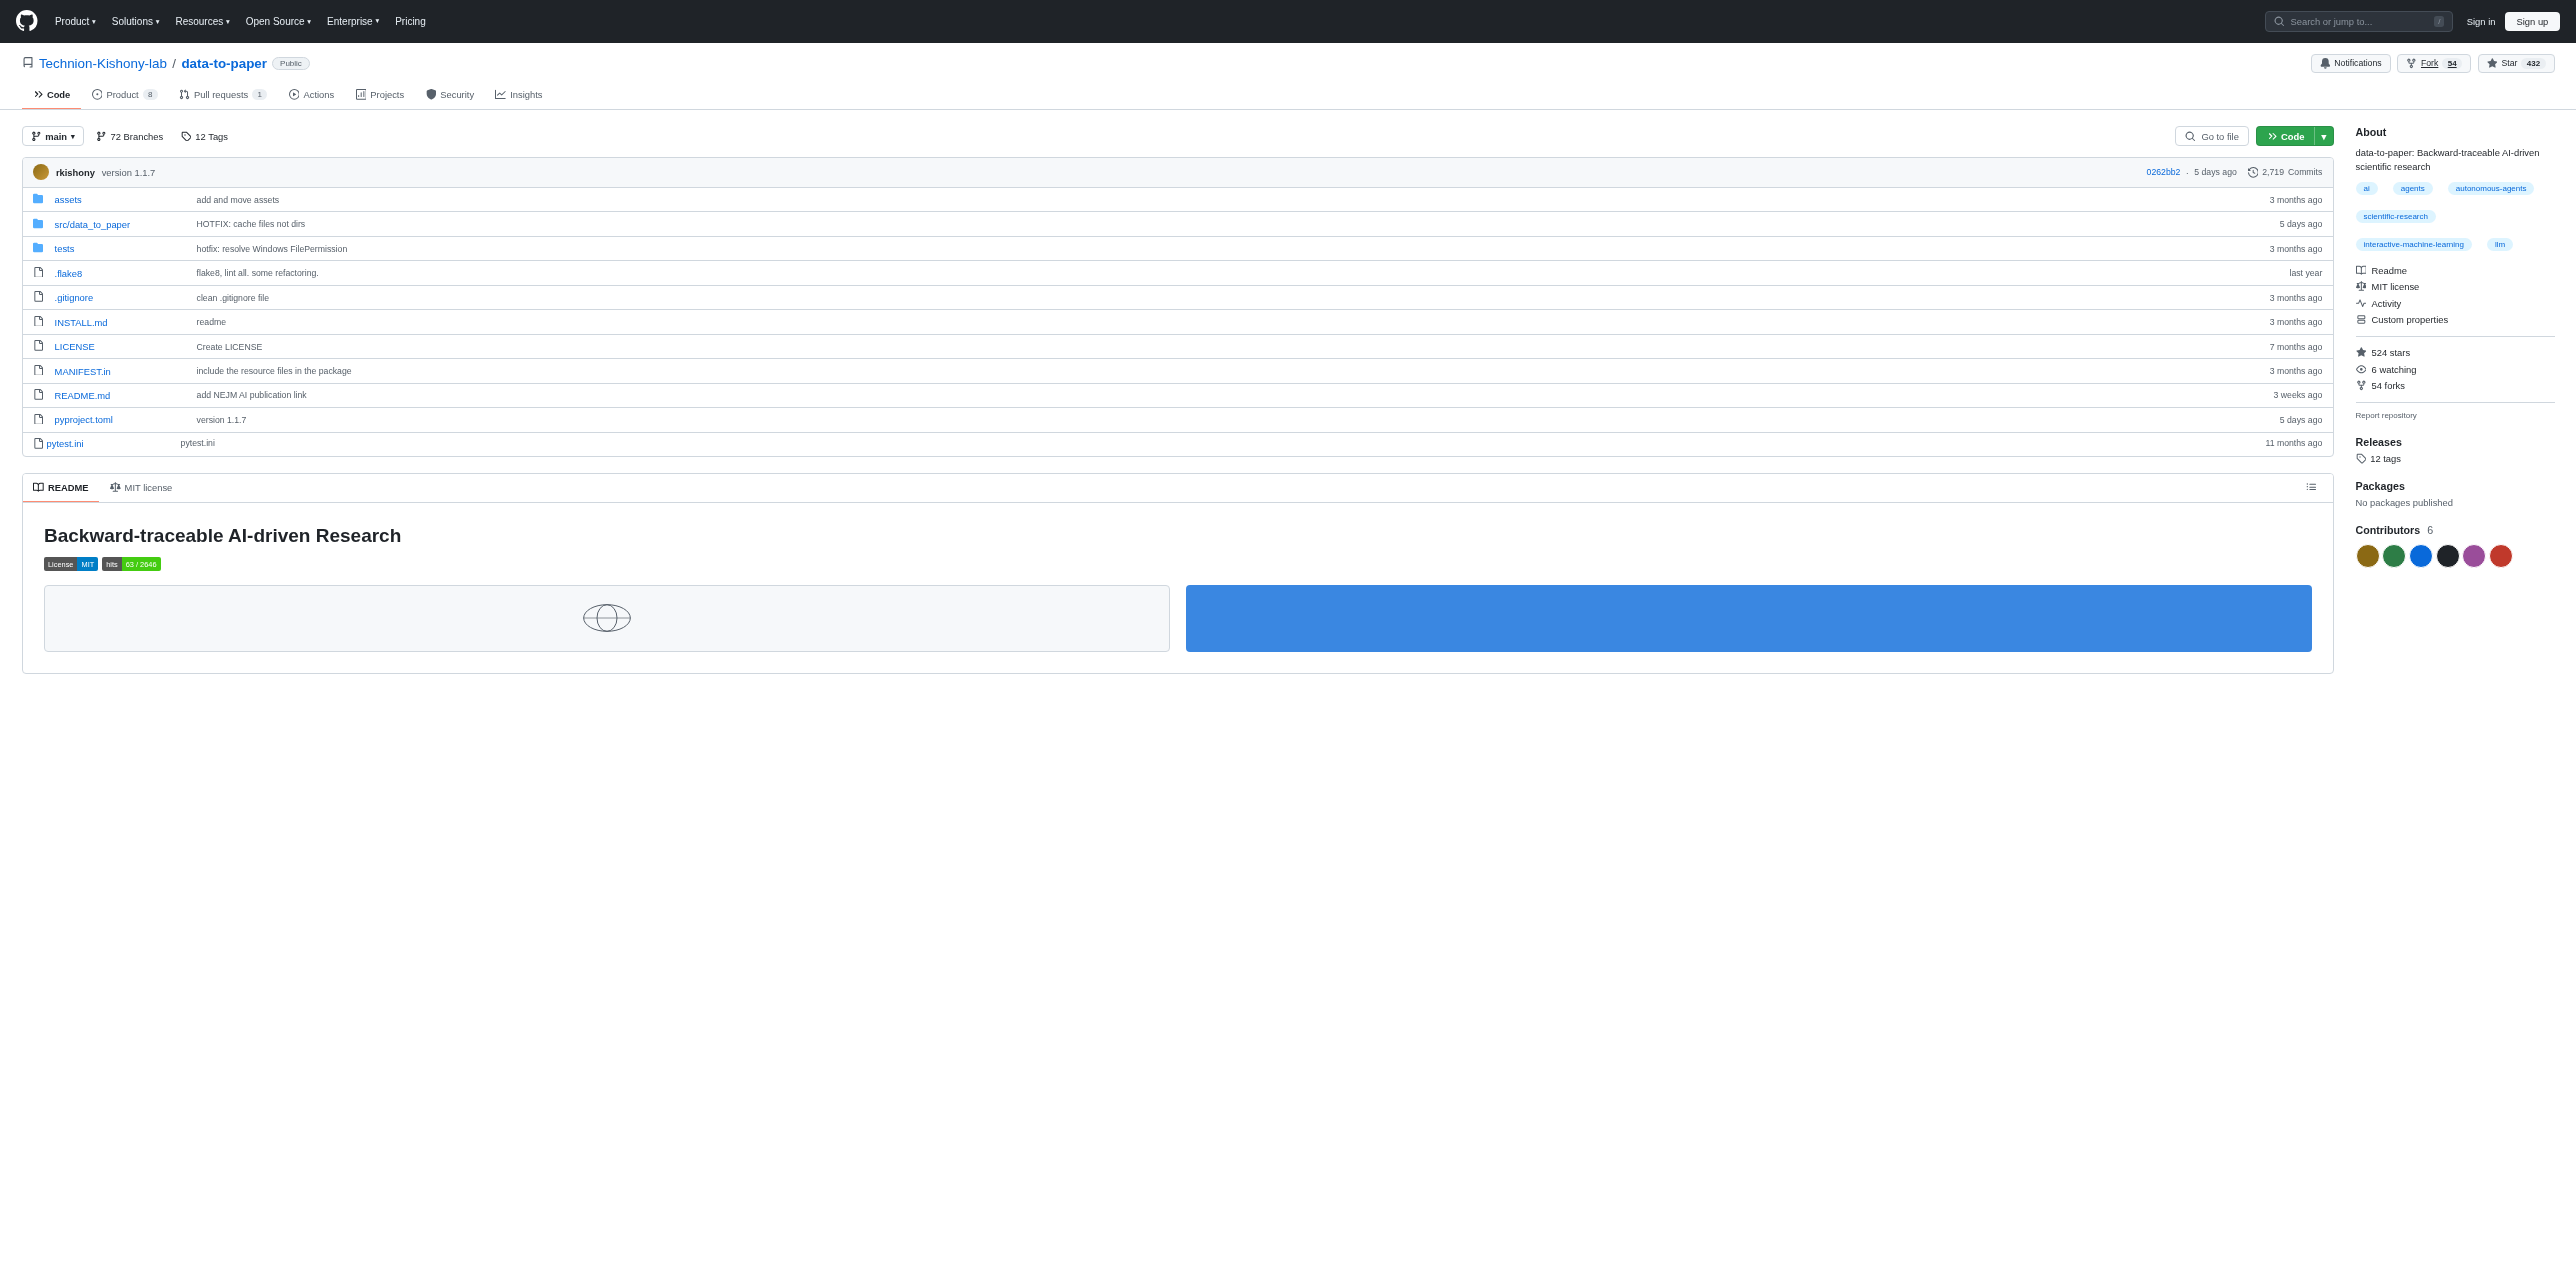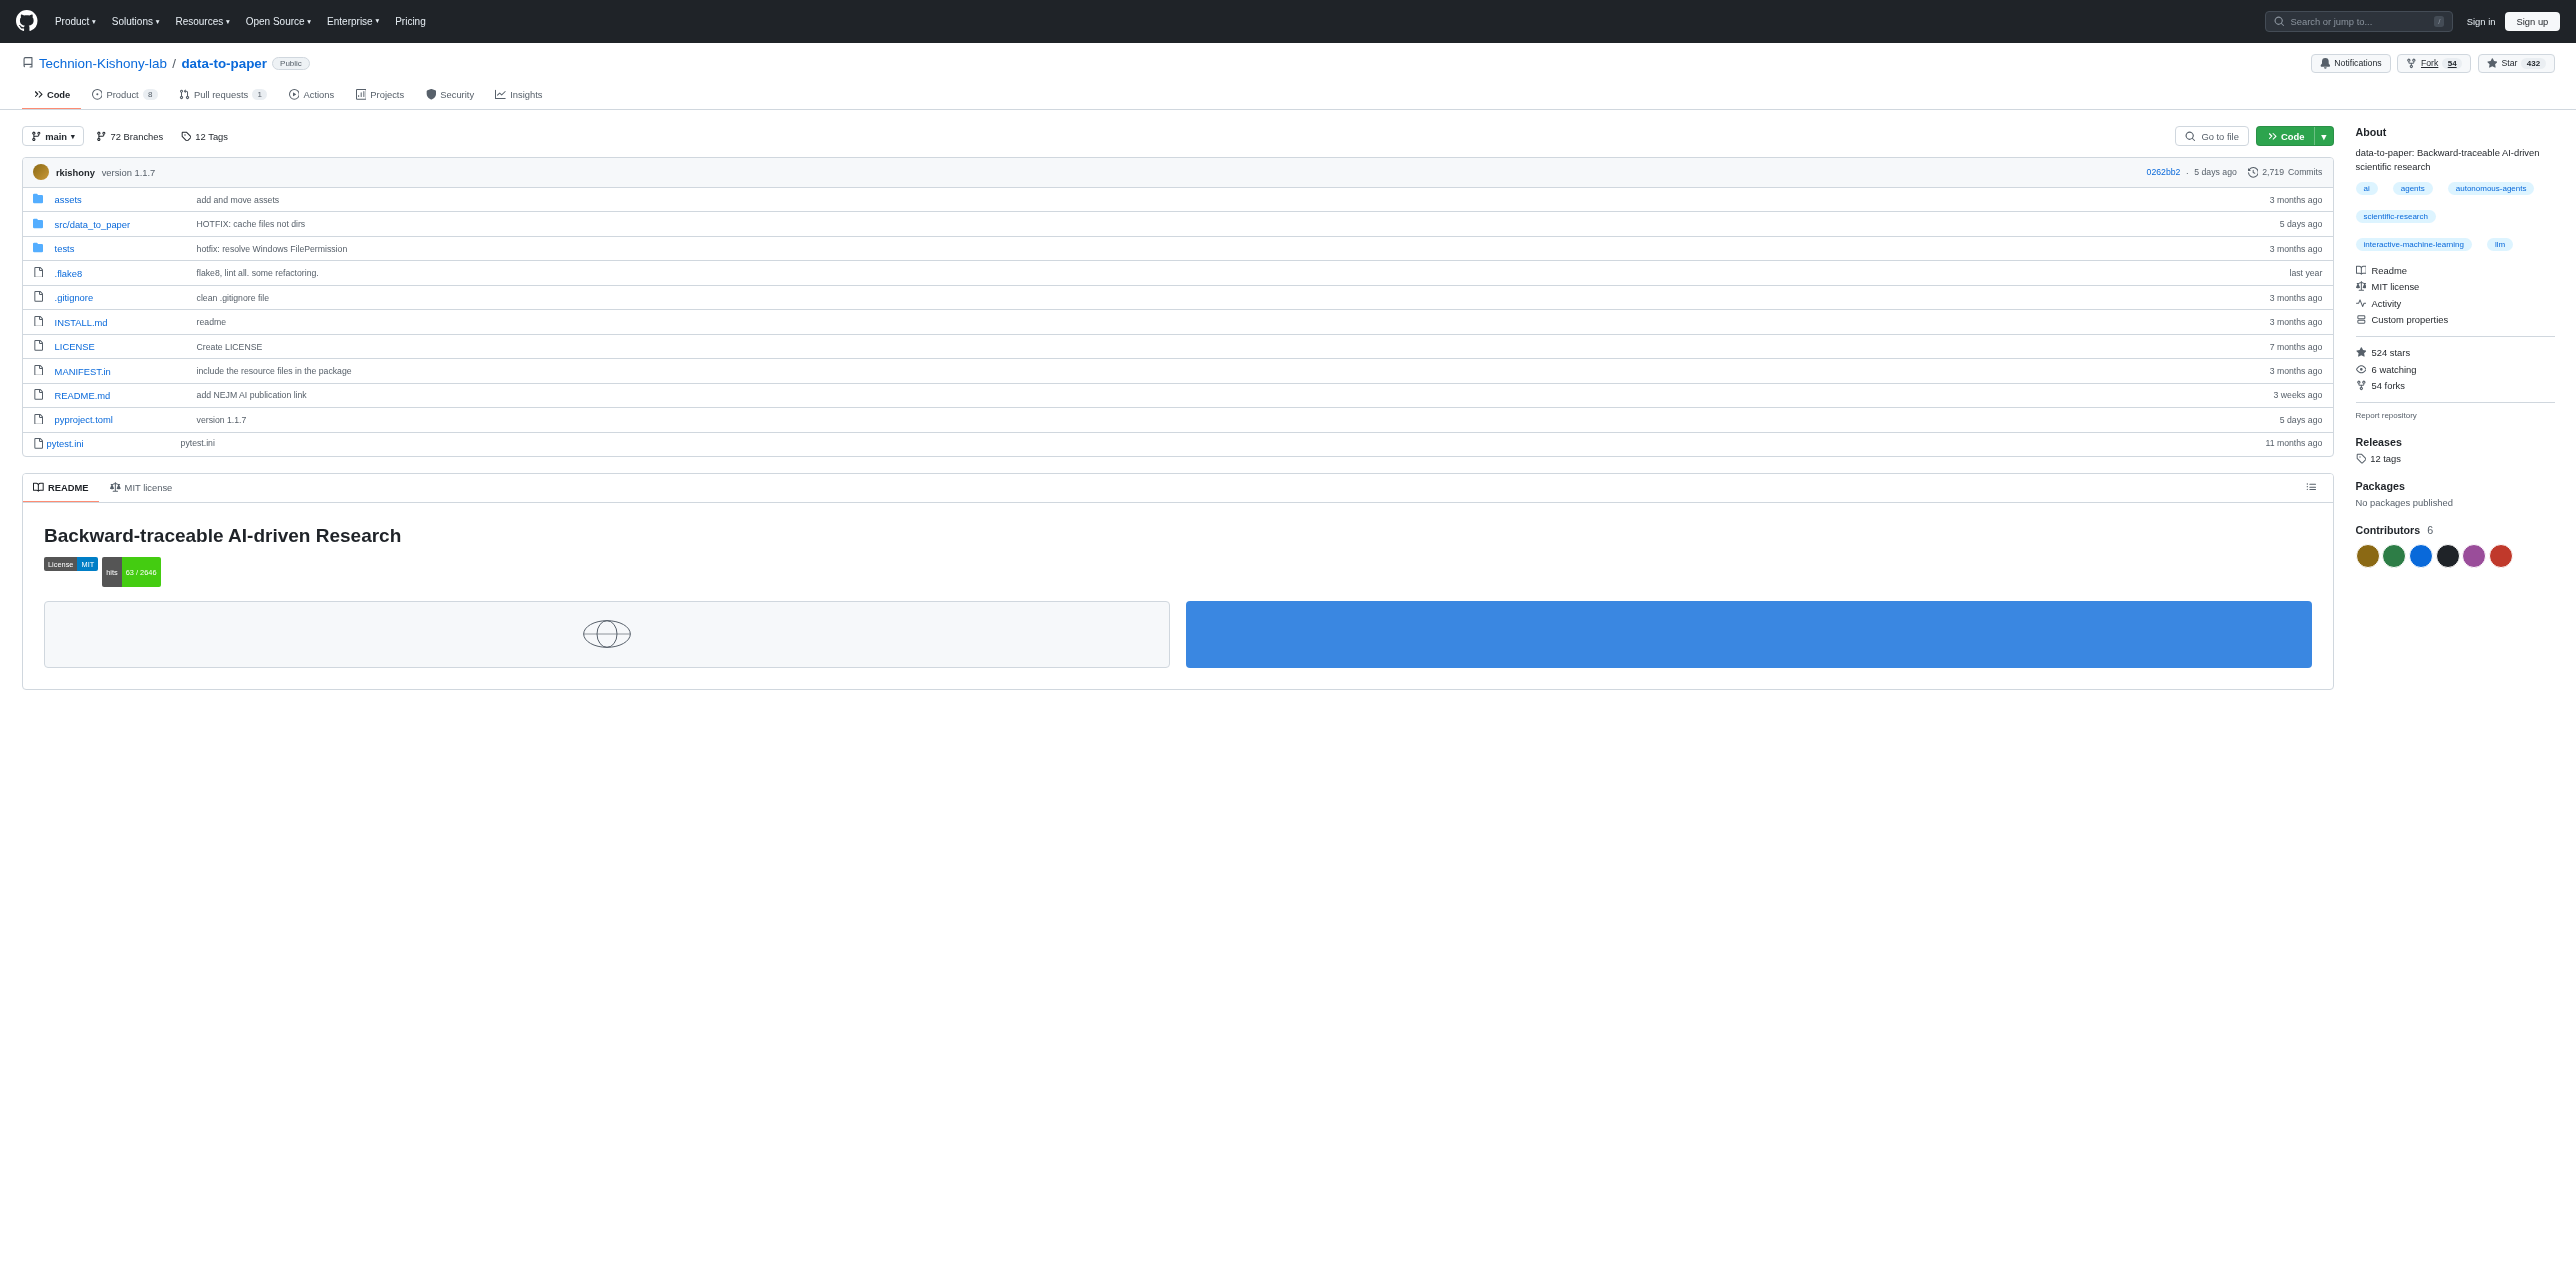--- a/index.html
+++ b/index.html
@@ -317,21 +317,21 @@
             </svg>
         </div>
       </div>
       <div style="padding:21.5px;">
         <h1 style="font-size:19px; font-weight:700; margin-bottom:10.7px; color:#1f2328;">Backward-traceable AI-driven Research</h1>
         <div style="display:flex; gap:4px; margin-bottom:13.4px; flex-wrap:wrap;">
           <span style="display:inline-flex; height:13.4px; border-radius:2px; overflow:hidden; font-size:7.4px;">
             <span style="background:#555; color:#fff; padding:0 4px; display:flex; align-items:center;">License</span>
             <span style="background:#007ec6; color:#fff; padding:0 4px; display:flex; align-items:center;">MIT</span>
           </span>
-          <span style="display:inline-flex; height:30px; border-radius:2px; overflow:hidden; font-size:7.4px;">
+          <span style="display:inline-flex; height:14px; border-radius:2px; overflow:hidden; font-size:7.4px;">
             <span style="background:#555; color:#fff; padding:0 4px; display:flex; align-items:center;">hits</span>
             <span style="background:#4c1; color:#fff; padding:0 4px; display:flex; align-items:center;">63 / 2646</span>
           </span>
         </div>
 
         <div style="display:flex; gap:16px; align-items:flex-start;">
           <div style="flex:1; min-width:0;">
 
             <div style="background:#f6f8fa; border:0.7px solid #d0d7de; border-radius:4px; height:67px; display:flex; align-items:center; justify-content:center; color:#57606a; font-size:8.7px;">
               <svg width="54" height="40" viewBox="0 0 80 60">

